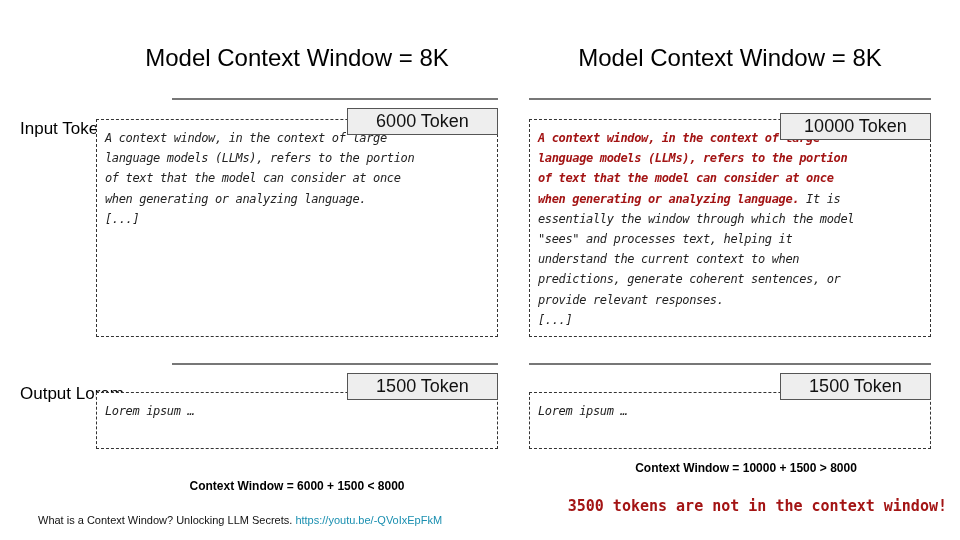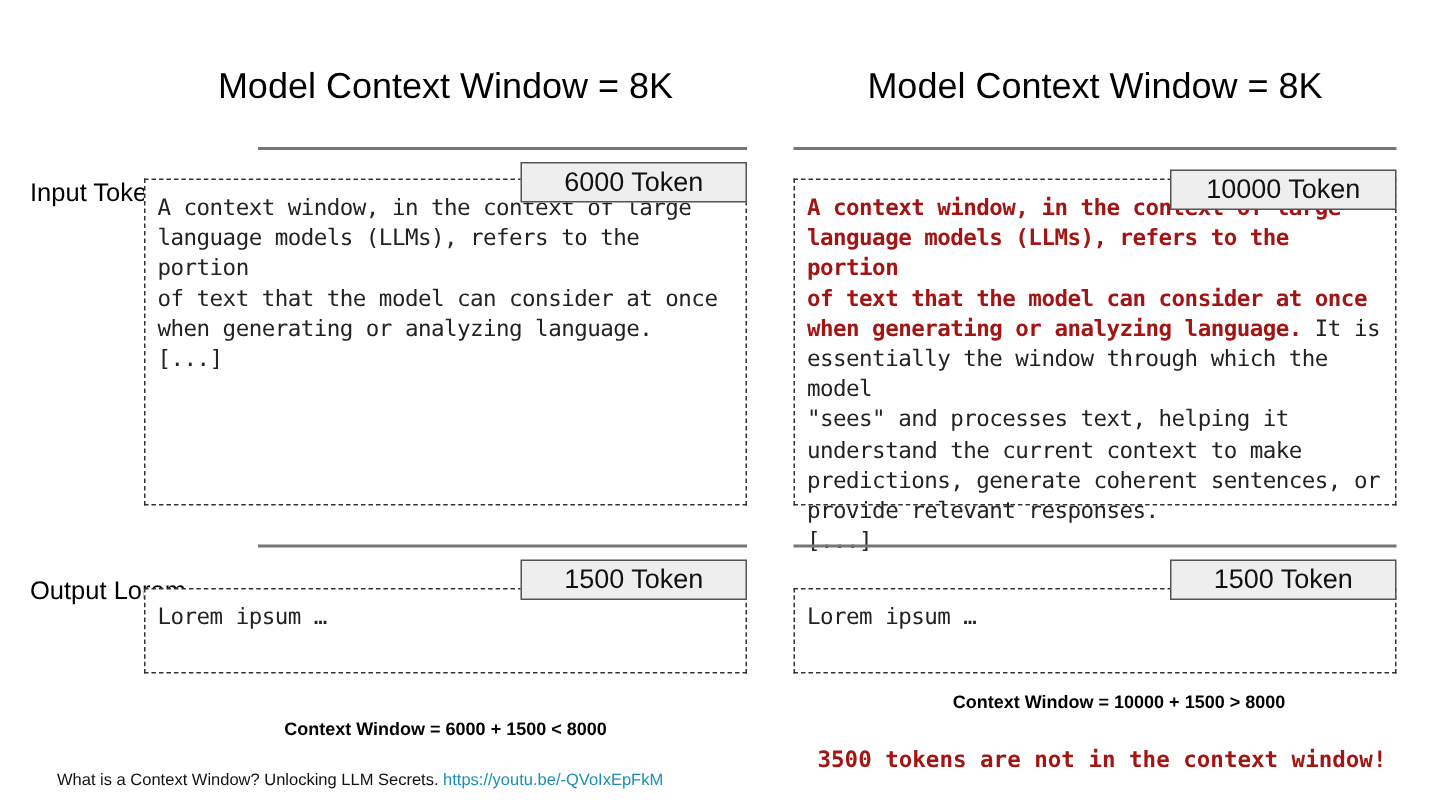--- a/index.html
+++ b/index.html
@@ -19,46 +19,47 @@
     }
     .hline {
       position: absolute; height: 2px; background: #777777;
     }
 
     .textbox {
       position: absolute;
       border: 1px dashed #333333;
       background: #fff;
       font-family: "DejaVu Sans Mono", "Liberation Mono", monospace;
-      font-size: 15px; line-height: 20.2px;
+      font-size: 12px; line-height: 20.2px;
       padding: 8px 8px;
       color: #222;
       white-space: pre-wrap;
       letter-spacing: -0.35px;
+      font-style: italic;
     }
     .textbox .hl { color: #a31414; font-weight: bold; }
 
     .badge {
       position: absolute;
       background: #eeeeee;
       border: 1px solid #555555;
       font-family: "Liberation Sans", sans-serif;
       font-size: 18px;
       text-align: center;
       line-height: 25px;
       height: 27px;
       color: #111;
     }
 
     .formula {
       position: absolute; font-weight: bold; font-size: 12px; text-align: center; white-space: nowrap;
     }
     .warning {
       position: absolute; font-family: "DejaVu Sans Mono", "Liberation Mono", monospace;
-      font-weight: bold; font-size: 15px; color: #a31414; text-align: left; white-space: nowrap;
+      font-weight: bold; font-size: 15px; color: #a31414; text-align: right; white-space: nowrap;
     }
     .source {
       position: absolute; left: 38px; top: 514px; font-size: 11px; color: #111; white-space: nowrap;
     }
     .source a { color: #1a8fb0; }
   </style>
 </head>
 <body>
 
 <div class="title left">Model Context Window = 8K</div>
@@ -74,21 +75,21 @@
 <span>when generating or analyzing language.</span>
 <span>[...]</span></div>
 <div class="badge" style="left:347px; top:108px; width:151px;">6000 Token</div>
 
 <div class="textbox" style="left:529px; top:119px; width:402px; height:218px;"><span class="hl">A context window, in the context of large</span>
 <span class="hl">language models (LLMs), refers to the portion</span>
 <span class="hl">of text that the model can consider at once</span>
 <span class="hl">when generating or analyzing language.</span><span> It is</span>
 <span>essentially the window through which the model</span>
 <span>"sees" and processes text, helping it</span>
-<span>understand the current context to make</span>
+<span>understand the current context to when</span>
 <span>predictions, generate coherent sentences, or</span>
 <span>provide relevant responses.</span>
 <span>[...]</span></div>
 <div class="badge" style="left:780px; top:113px; width:151px;">10000 Token</div>
 
 <div class="section-label" style="left:20px; top:355px;">Output Lorem</div>
 <div class="hline" style="left:172px; top:363px; width:326px;"></div>
 <div class="hline" style="left:529px; top:363px; width:402px;"></div>
 
 <div class="textbox" style="left:96px; top:392px; width:402px; height:57px;"><span>Lorem ipsum …</span></div>

